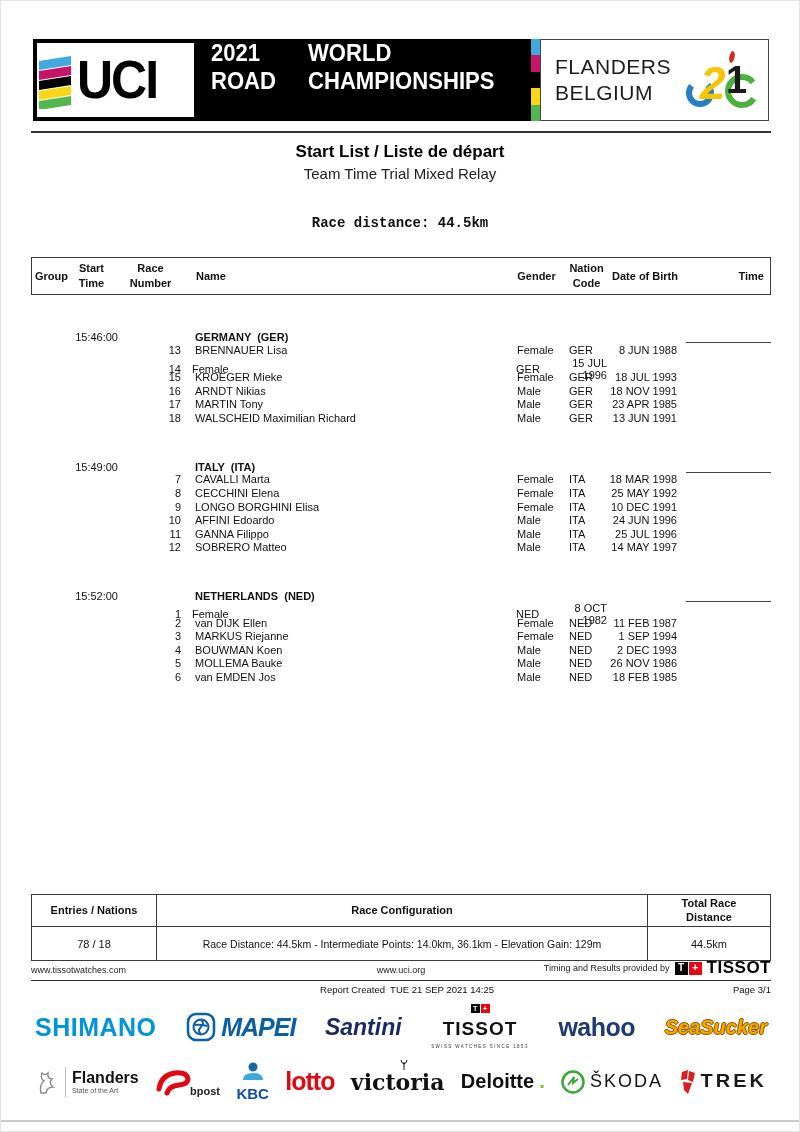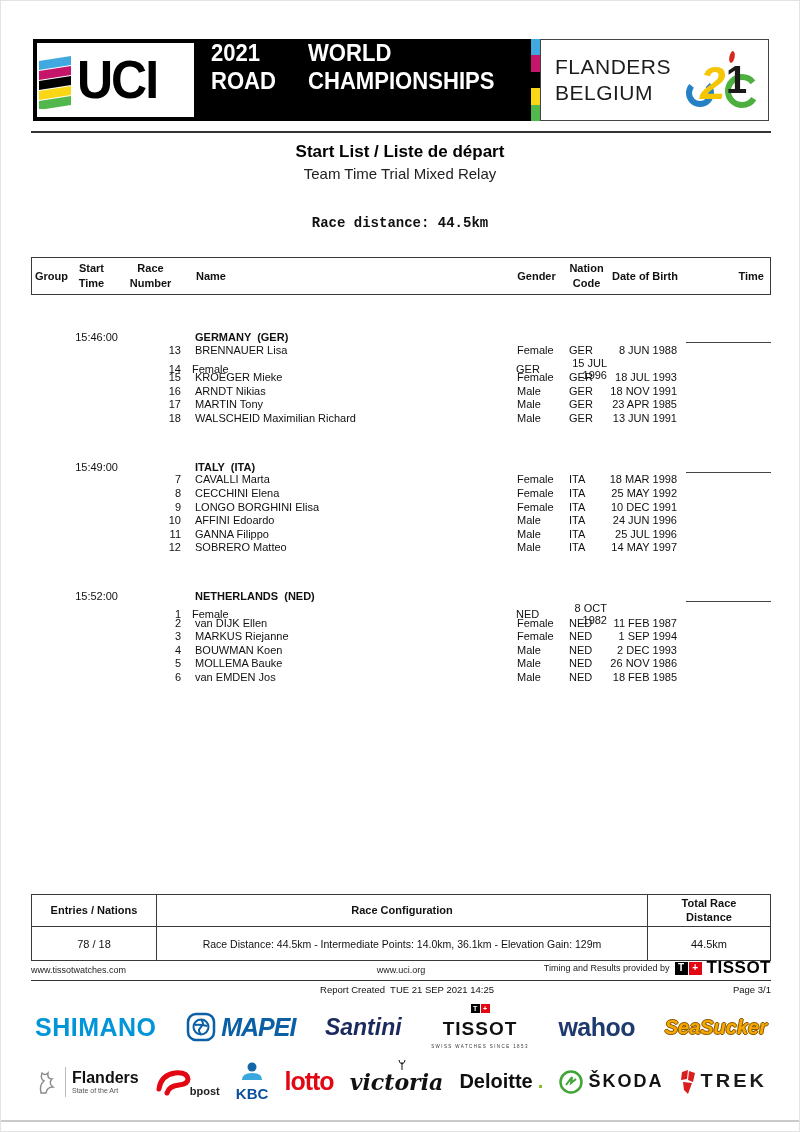--- a/index.html
+++ b/index.html
@@ -99,25 +99,25 @@
   .seasucker { font-size:20px; font-weight:900; font-style:italic; color:#f7a800;
                text-shadow:-1px 0 #8a5a00, 0 1px #8a5a00, 1px 0 #8a5a00, 0 -1px #8a5a00; }
   .flanders-logo { display:flex; align-items:center; gap:6px; }
   .flanders-div { width:1px; height:30px; background:#bbb; }
   .flanders-name { font-size:16px; font-weight:bold; color:#111; line-height:1.1; }
   .flanders-tag { font-size:7px; color:#555; }
   .bpost-word { font-size:11px; font-weight:bold; color:#222; align-self:flex-end; margin-left:-8px; }
   .kbc { display:flex; flex-direction:column; align-items:center; line-height:1;justify-content:center; }
   .kbc-word { font-size:15px; font-weight:800; color:#0b4f9e; margin-top:1px; }
   .lotto { font-size:25px; font-weight:800; color:#e30613; letter-spacing:-1px; }
-  .victoria { font-family:"DejaVu Serif", serif; font-style:italic; font-weight:bold; font-size:22px; color:#111; position:relative; }
+  .victoria { font-family:"DejaVu Serif", serif; font-weight:bold; font-size:22px; color:#111; position:relative; }
   .victoria svg { position:absolute; top:-9px; left:52%; }
   .deloitte { font-size:20px; font-weight:800; color:#0f0f0f; }
   .deloitte-dot { color:#86bc25; }
-  .skoda-word { font-size:18px; font-weight:700; letter-spacing:2px; color:#121212; }
+  .skoda-word { font-size:18px; font-weight:400; letter-spacing:2px; color:#121212; }
   .trek-word { font-size:20px; font-weight:800; letter-spacing:3px; color:#1a1a1a; transform:scaleY(0.9); }
 
   #bottom-line { position:absolute; left:0; width:800px; top:1119px; border-top:2px solid #c9c9c9; }
 </style>
 </head>
 <body>
 
 <div id="band">
   <div class="uci-box">
     <svg class="uci-stripes" width="36" height="58" viewBox="0 0 36 58">

